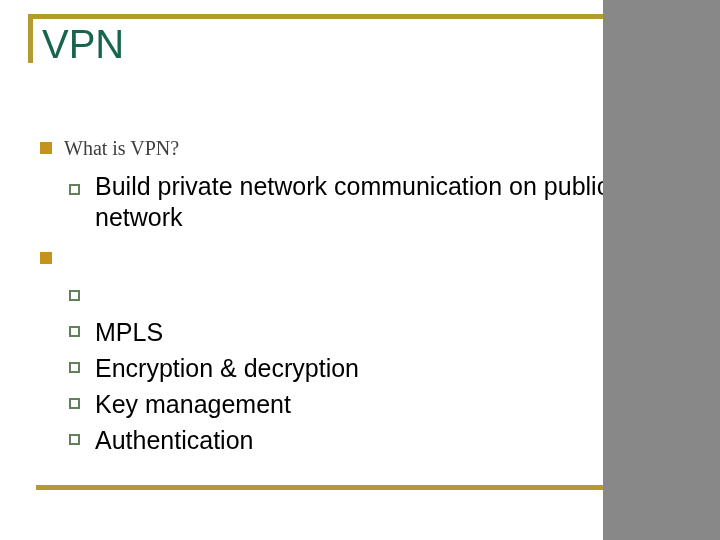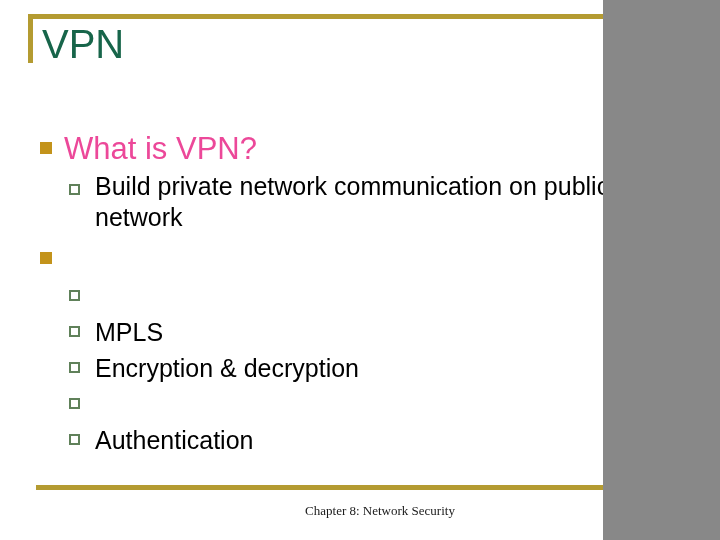--- a/index.html
+++ b/index.html
@@ -16,21 +16,21 @@
   .bottom-rule{position:absolute;left:36px;top:485px;width:652px;height:5px;background:#B49B31;}
   
   .slide-title{
     position:absolute;left:42px;top:22px;
     font-size:40px;line-height:44px;font-weight:400;
     color:#17654A;margin:0;
   }
   
   .l1-text{
     position:absolute;left:64px;
-    font-size:31px;line-height:37px;color:#ec4899;
+    font-size:20px;line-height:37px;color:#404040;font-family:Liberation Serif, serif;
   }
   .l1-bullet{
     position:absolute;left:40px;width:12px;height:12px;
     background:#C3931B;
   }
   
   .l2-text{
     position:absolute;left:95px;
     font-size:25px;line-height:31px;color:#000000;
   }
@@ -73,22 +73,22 @@
 
   <span class="l2-bullet" style="top:290px"></span>
 
   <span class="l2-bullet" style="top:326px"></span>
   <div class="l2-text" style="top:317px">MPLS</div>
 
   <span class="l2-bullet" style="top:362px"></span>
   <div class="l2-text" style="top:353px">Encryption &amp; decryption</div>
 
   <span class="l2-bullet" style="top:398px"></span>
+  <div class="l2-text" style="top:389px">Key management</div>
 
   <span class="l2-bullet" style="top:434px"></span>
   <div class="l2-text" style="top:425px">Authentication</div>
 
   <div class="bottom-rule"></div>
 
-  <div class="footer-text">Chapter 8: Network Security</div>
   <div class="page-number">43</div>
 
 </div>
 
 </body></html>

